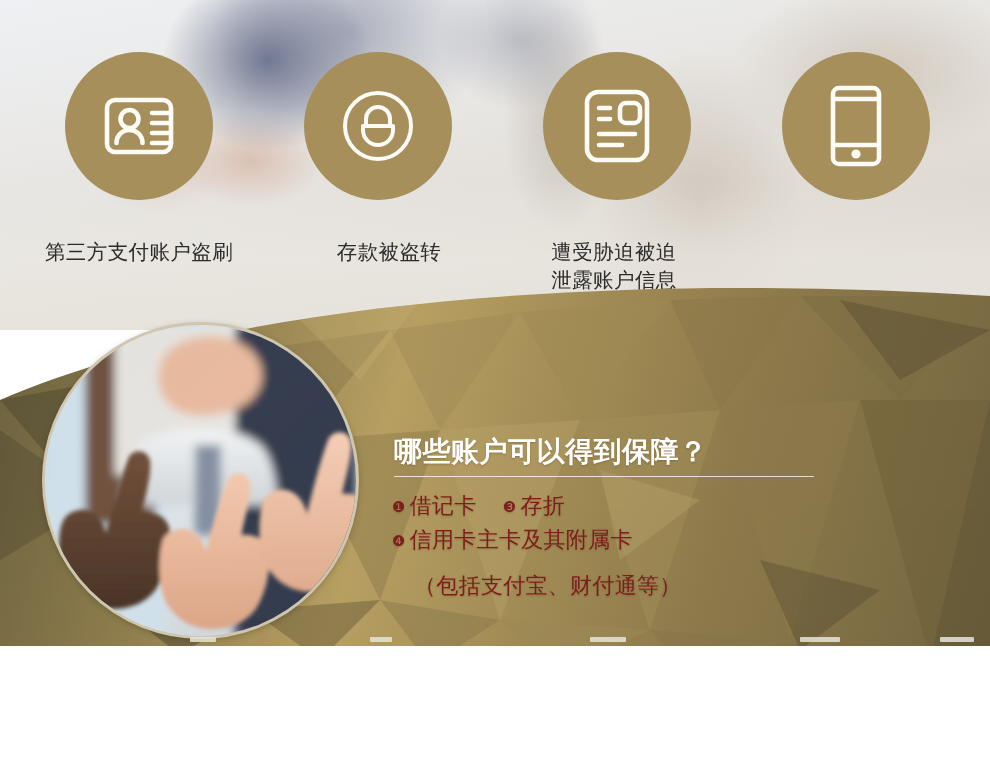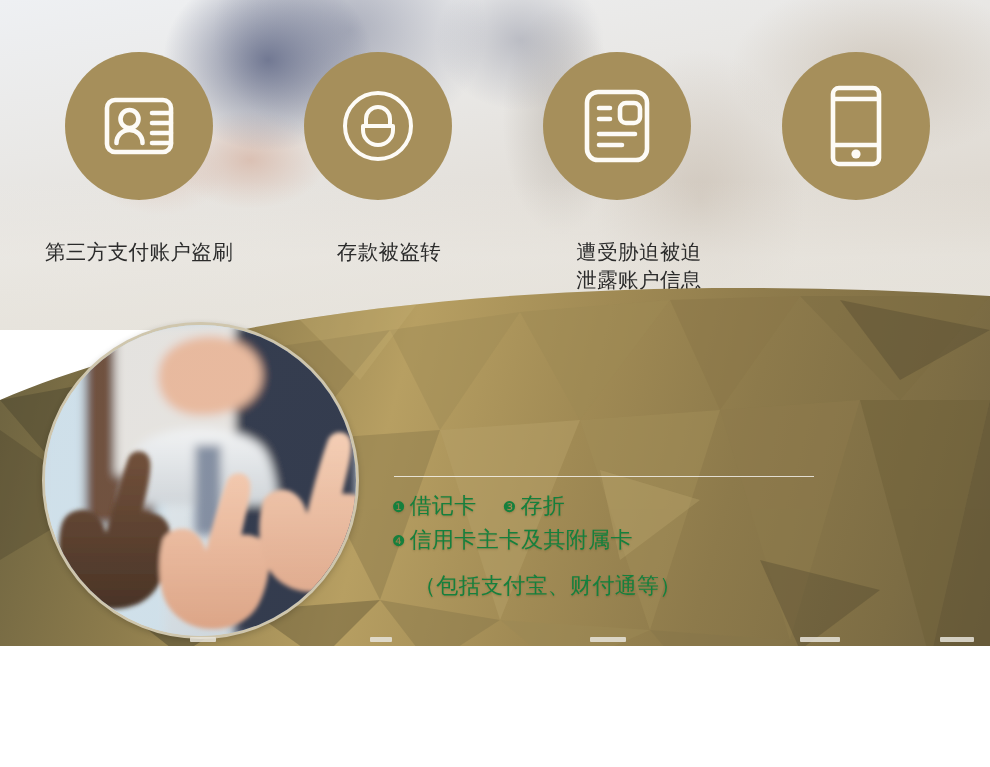--- a/index.html
+++ b/index.html
@@ -42,21 +42,21 @@
   .c4{left:782px;top:52px;}
   .circle svg{display:block;}
 
   
   .toplabel{
     position:absolute;text-align:center;color:#2b2b2b;
     font-size:20.5px;line-height:28px;letter-spacing:.4px;white-space:pre-line;
   }
   .l1{left:0px;top:238px;width:278px;}
   .l2{left:264px;top:238px;width:250px;}
-  .l3{left:517px;top:238px;width:244px;}
+  .l3{left:492px;top:238px;width:244px;}
   .l4{left:730px;top:238px;width:260px;}
 
   
   .gold-wrap{
     position:absolute;left:0;top:0;width:990px;height:767px;
     clip-path: path("M0,400 C230,300 620,272 990,296 L990,700 C700,648 300,640 0,655 Z");
   }
   .gold-base{
     position:absolute;inset:0;
     background:linear-gradient(105deg,#60583a 0%,#6d6340 8%,#8d7c4c 24%,#b79f62 42%,#a08a54 58%,#8d7a4b 72%,#7d6d44 88%,#6d6040 100%);
@@ -72,21 +72,21 @@
   }
   .photo svg{display:block;}
 
   
   .head{
     position:absolute;left:394px;top:433px;
     color:#ffffff;font-size:28px;font-weight:bold;letter-spacing:.5px;
     text-shadow:0 1px 2px rgba(80,60,20,.35);
   }
   .rule{position:absolute;left:394px;top:476px;width:420px;height:1px;background:rgba(255,255,255,.75);}
-  .list{position:absolute;left:392px;top:489px;width:590px;color:#15803d;}
+  .list{position:absolute;left:392px;top:489px;width:590px;color:#7f1d1d;}
   .li{
     font-size:22px;line-height:33px;letter-spacing:.3px;white-space:pre-line;
     text-shadow:0 1px 2px rgba(80,60,20,.28);
   }
   .row-inline{display:flex;gap:26px;align-items:baseline;}
   .num{font-size:15px;margin-right:4px;vertical-align:1px;}
   .cont{margin-left:22px;margin-top:12px;}
 
   
   .bottom-white{
@@ -236,20 +236,21 @@
 
       <g filter="url(#soft)">
         <path d="M18 196c6-12 22-14 31-8 6 4 10 12 12 20 8-30 16-58 22-74 4-11 20-10 22 2 2 10-4 34-8 52 14-2 26 4 28 18 2 16-4 44-14 58-9 13-24 20-44 20-22 0-40-12-48-30-6-14-7-46-1-58z" fill="url(#skin1)"></path>
         <path d="M118 214c7-12 24-13 32-6 5 4 9 11 11 18 7-28 15-54 21-70 5-11 21-10 23 2 2 10-5 34-9 52 14-2 26 5 28 19 2 16-4 42-14 56-9 12-24 19-43 19-22 0-39-12-47-29-6-14-8-39-2-61z" fill="url(#skin2)"></path>
         <path d="M218 176c7-13 24-14 32-7 6 4 10 12 12 20 7-30 15-58 21-74 5-11 21-10 23 2 2 10-5 34-9 52 14-2 27 5 29 19 2 16-5 45-15 59-9 13-24 20-44 20-22 0-39-12-47-30-6-14-8-39-2-61z" fill="url(#skin3)"></path>
       </g>
       <rect width="311" height="311" fill="url(#bgph)" opacity="0.06"></rect>
     </svg>
   </div>
 
+  <div class="head">哪些账户可以得到保障？</div>
   <div class="rule"></div>
 
   <div class="list">
     <div class="li row-inline">
       <span><span class="num">❶</span><span>借记卡</span></span>
       <span><span class="num">❸</span><span>存折</span></span>
     </div>
     <div class="li"><span class="num">❹</span><span>信用卡主卡及其附属卡</span></div>
     <div class="li cont">（包括支付宝、财付通等）</div>
   </div>

